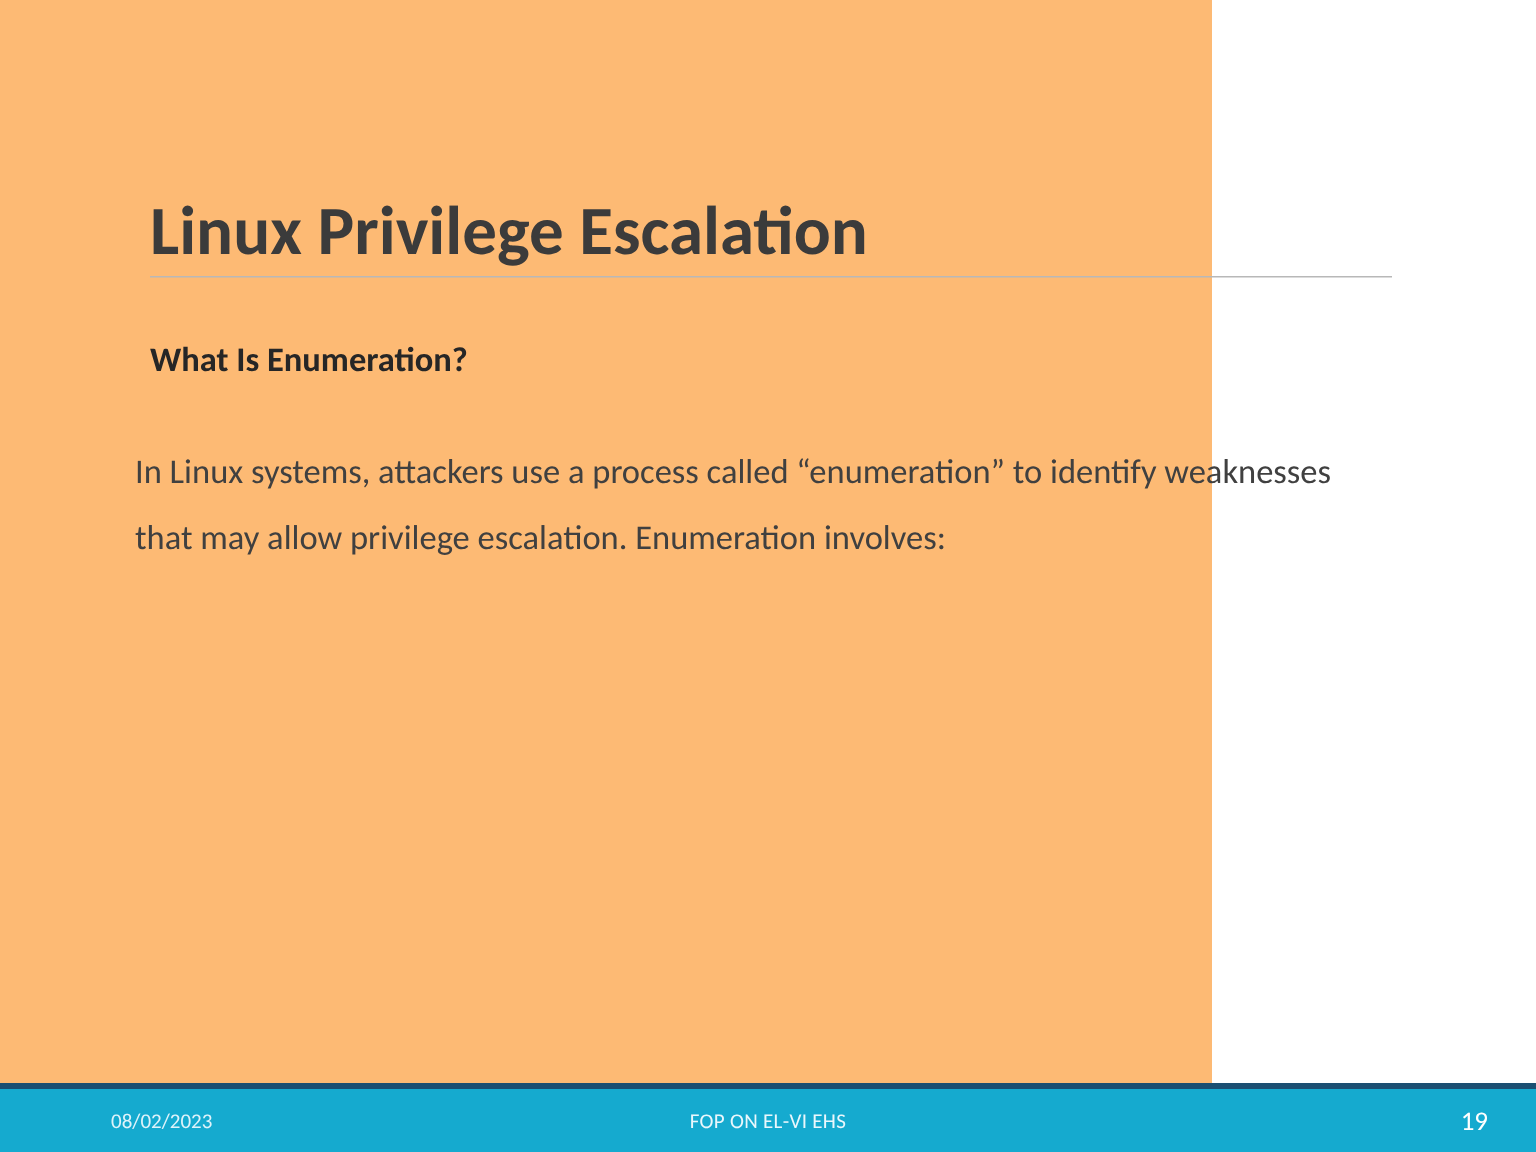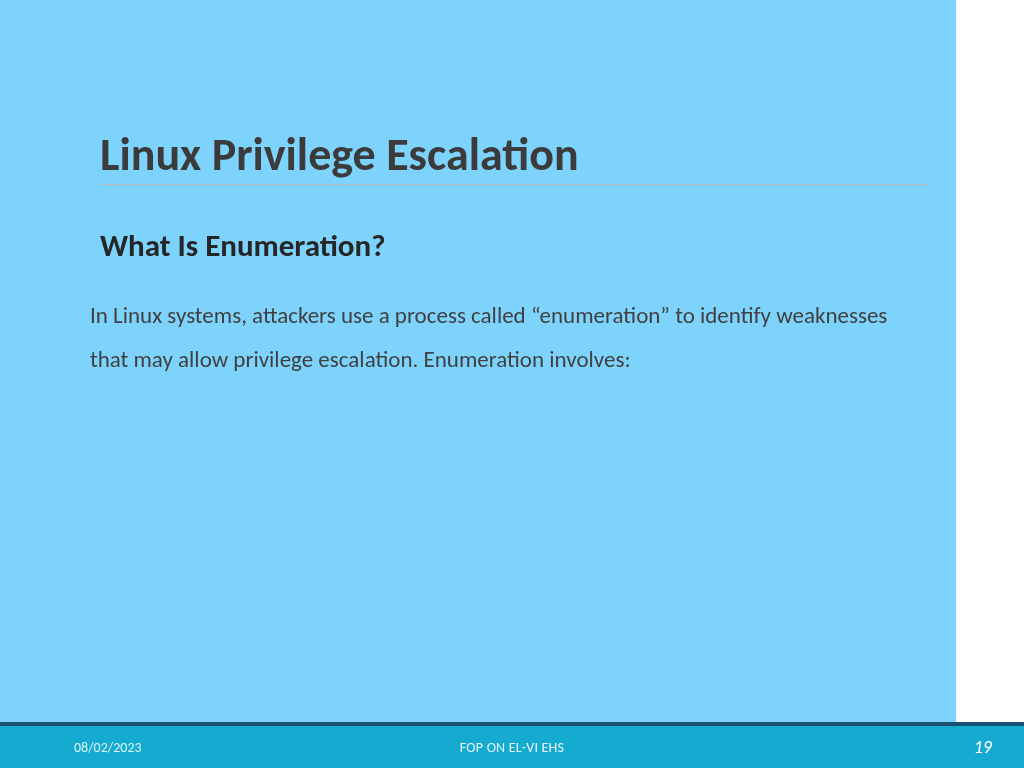--- a/index.html
+++ b/index.html
@@ -1,21 +1,21 @@
 <!DOCTYPE html>
 <html><head>
 <meta charset="utf-8">
 <style>
   * { margin: 0; padding: 0; box-sizing: border-box; }
   html, body { width: 1024px; height: 768px; overflow: hidden; font-family: Calibri, "Segoe UI", Arial, sans-serif; background: #ffffff; }
   .slide {
     position: relative;
-    width: 956px;
+    width: 808px;
     height: 768px;
-    background: #7dd3fc;
+    background: #fdba74;
   }
   .title {
     position: absolute;
     top: 126px;
     left: 100px;
     font-size: 46px;
     font-weight: 700;
     color: #3b3b3b;
     letter-spacing: 0px;
   }
@@ -24,21 +24,21 @@
     top: 184px;
     left: 100px;
     width: 828px;
     height: 0;
     border-top: 1px solid #b8b8b8;
   }
   .subheading {
     position: absolute;
     top: 226px;
     left: 100px;
-    font-size: 31px;
+    font-size: 23px;
     font-weight: 700;
     color: #262626;
     text-align: center;
   }
   .body {
     position: absolute;
     top: 294px;
     left: 90px;
     width: 840px;
     color: #404040;
@@ -79,21 +79,20 @@
     transform: translateX(-50%);
     color: #eaf7fc;
     font-size: 14px;
     letter-spacing: 0.2px;
   }
   .footer .pg {
     position: absolute;
     right: 32px;
     color: #ffffff;
     font-size: 18px;
-    font-style: italic;
   }
 </style>
 </head>
 <body>
 
 <div class="slide">
 
   <div class="title">Linux Privilege Escalation</div>
   <div class="title-rule"></div>
 

